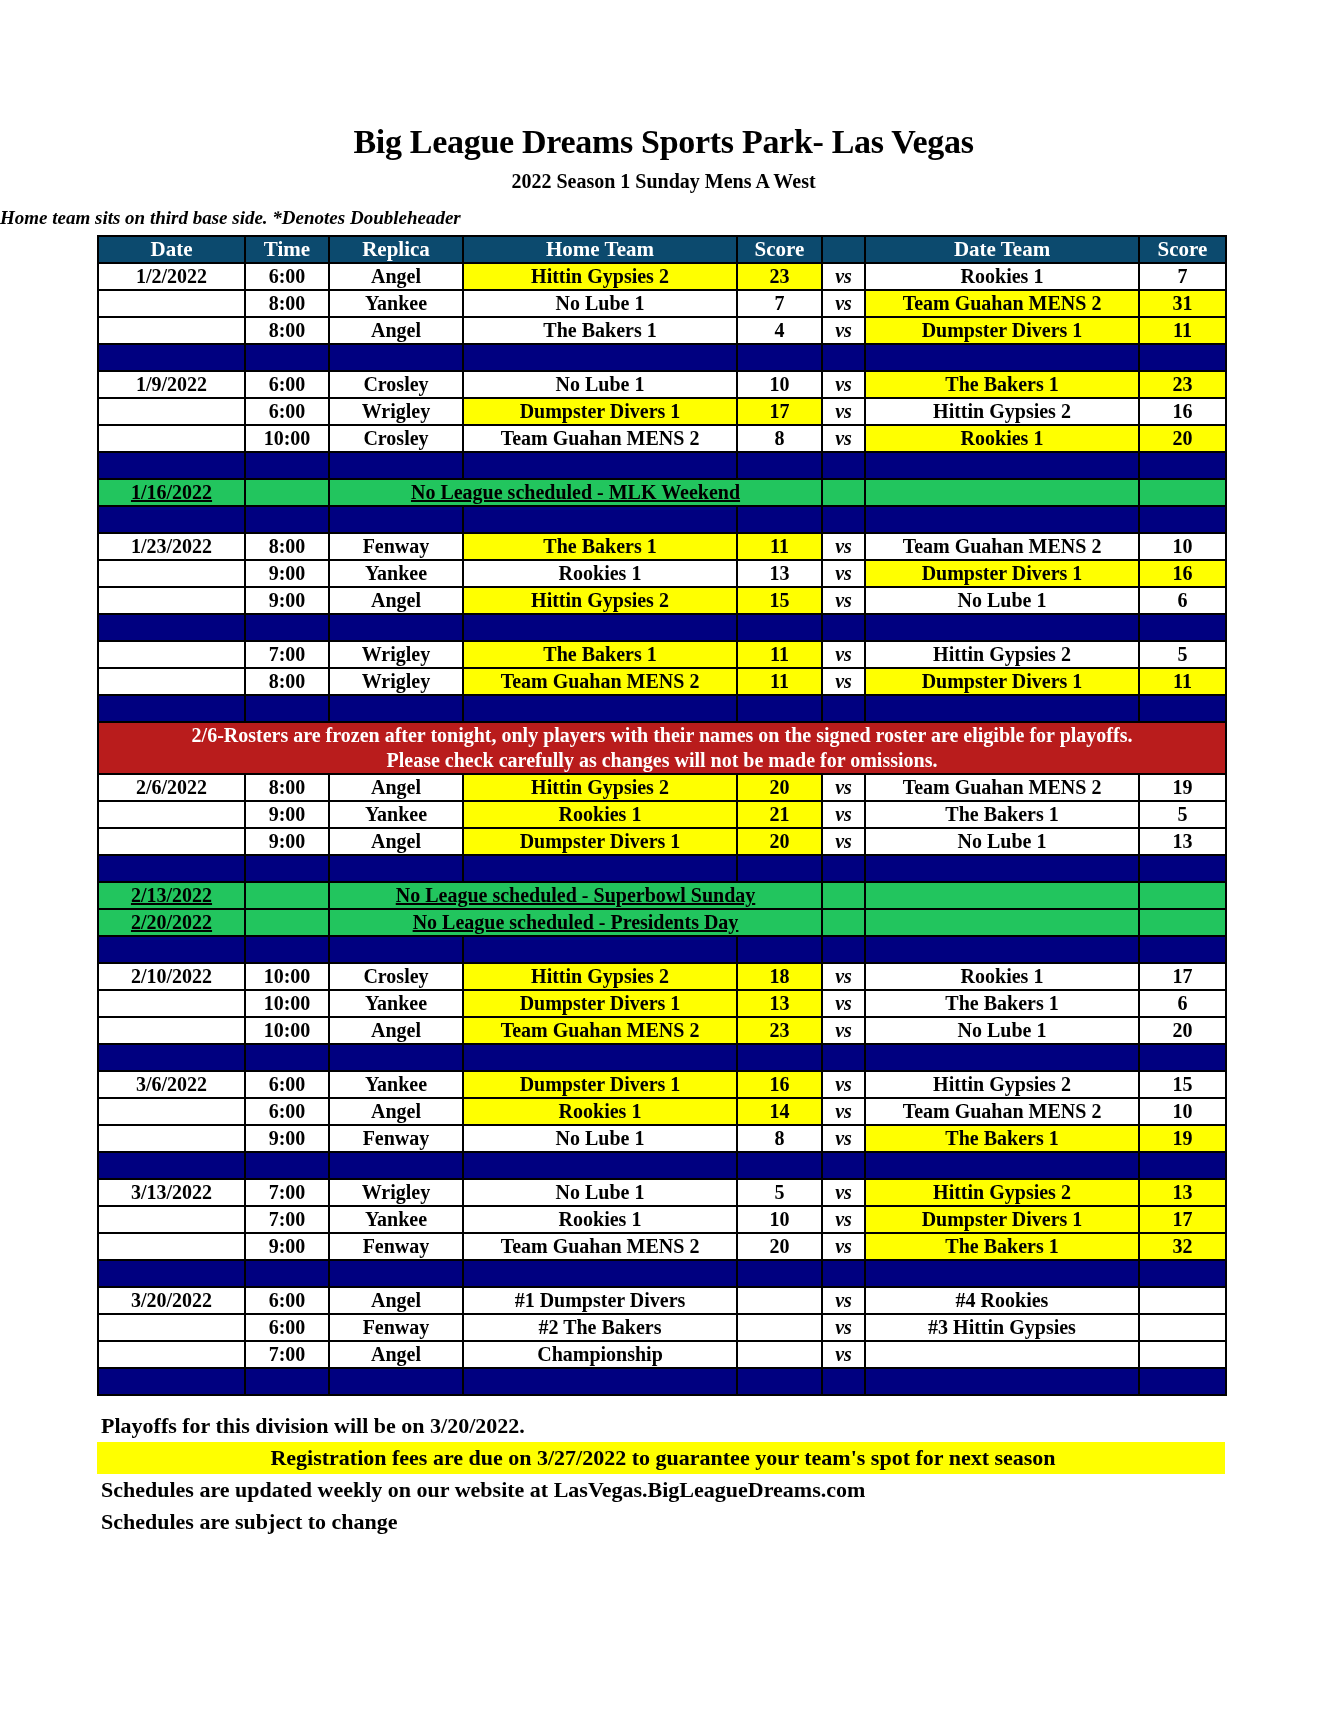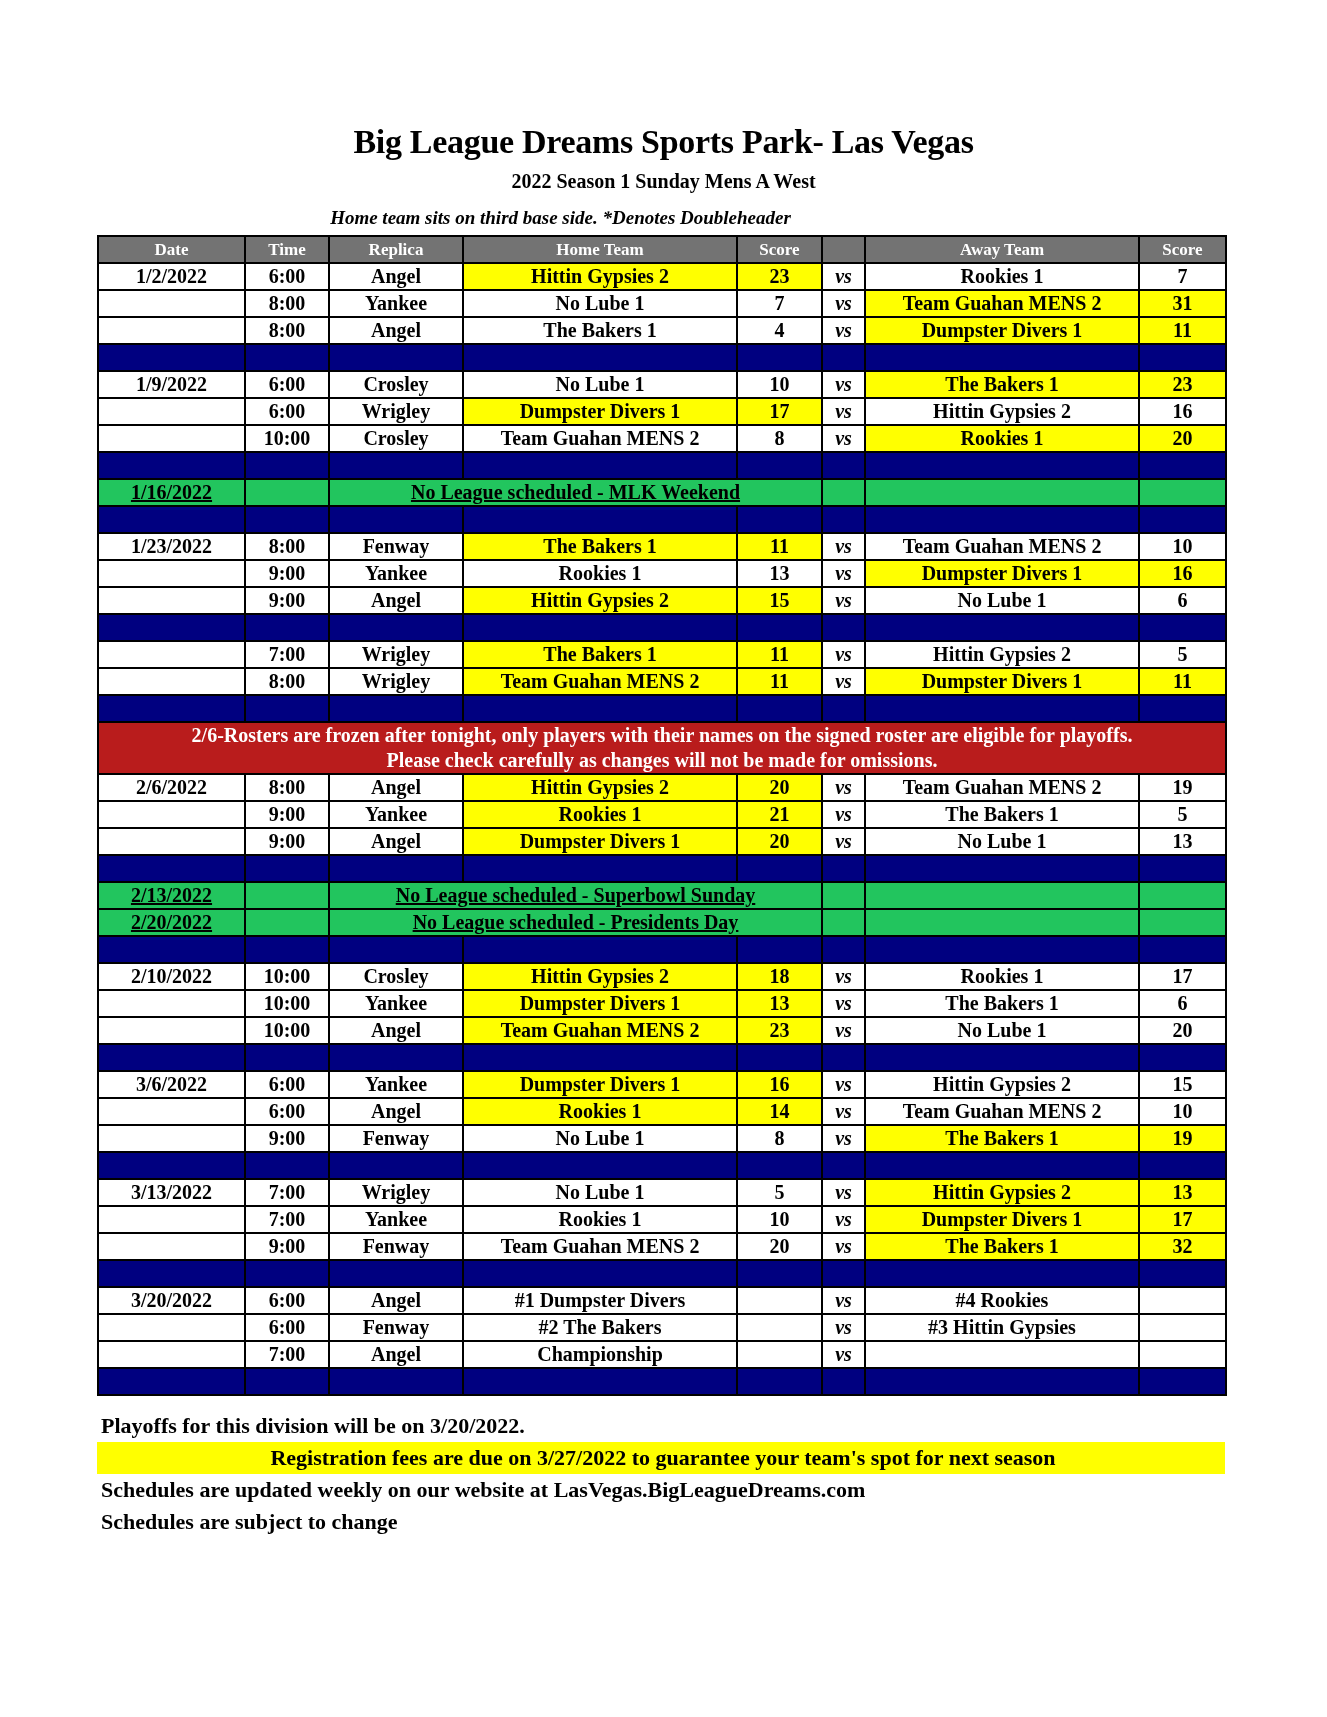--- a/index.html
+++ b/index.html
@@ -1,22 +1,22 @@
 <!DOCTYPE html>
 <html><head>
 <meta charset="utf-8">
 <style>
   html, body { margin: 0; padding: 0; background: #ffffff; }
   body { width: 1327px; height: 1717px; position: relative; font-family: "Liberation Serif", serif; color: #000; }
   .title { position: absolute; left: 0; width: 1327px; text-align: center; top: 122px; font-size: 34px; font-weight: bold; line-height: 40px; letter-spacing: -0.3px; }
   .subtitle { position: absolute; left: 0; width: 1327px; text-align: center; top: 166px; font-size: 20px; font-weight: bold; line-height: 30px; }
-  .note { position: absolute; left: 0; width: 1121px; text-align: center; top: 207px; font-size: 19px; font-weight: bold; font-style: italic; line-height: 22px; }
+  .note { position: absolute; left: 0; width: 1121px; top: 207px; font-size: 19px; font-weight: bold; font-style: italic; line-height: 22px; }
   table.sched { position: absolute; left: 97px; top: 235px; width: 1128px; border-collapse: collapse; table-layout: fixed; }
   table.sched td, table.sched th { border: 2px solid #000; padding: 0; height: 25px; line-height: 25px; text-align: center; font-size: 20px; font-weight: bold; white-space: nowrap; overflow: hidden; }
-  table.sched th { background: #737373; color: #fff; font-size: 17px; }
+  table.sched th { background: #0c4a6e; color: #fff; font-size: 21px; }
   .home-col, .away-col { font-size: 20px; }
   td.blank { background: #000080; }
   td.white { background: #ffffff; }
   td.yellow { background: #ffff00; }
   td.green { background: #22c55e; text-decoration: underline; }
   td.vs { font-style: italic; font-size: 18px; }
   td.red { background: #b91c1c; color: #fff; font-size: 19px; line-height: 24px; height: 48px; white-space: normal; }
   .footer { position: absolute; left: 97px; width: 1128px; font-size: 22px; font-weight: bold; line-height: 32px; height: 32px; padding-left: 4px; box-sizing: border-box; }
   .footer.hl { background: #ffff00; text-align: center; }
 </style>
@@ -39,21 +39,21 @@
       <col style="width:87px">
   </colgroup>
   <thead>
     <tr>
       <th>Date</th>
       <th>Time</th>
       <th>Replica</th>
       <th>Home Team</th>
       <th>Score</th>
       <th></th>
-      <th>Away Team</th>
+      <th>Date Team</th>
       <th>Score</th>
     </tr>
   </thead>
   <tbody id="sched-body">
       <tr>
         <td class="white">1/2/2022</td>
         <td class="white">6:00</td>
         <td class="white">Angel</td>
         <td class="yellow home-col">Hittin Gypsies 2</td>
         <td class="yellow">23</td>

